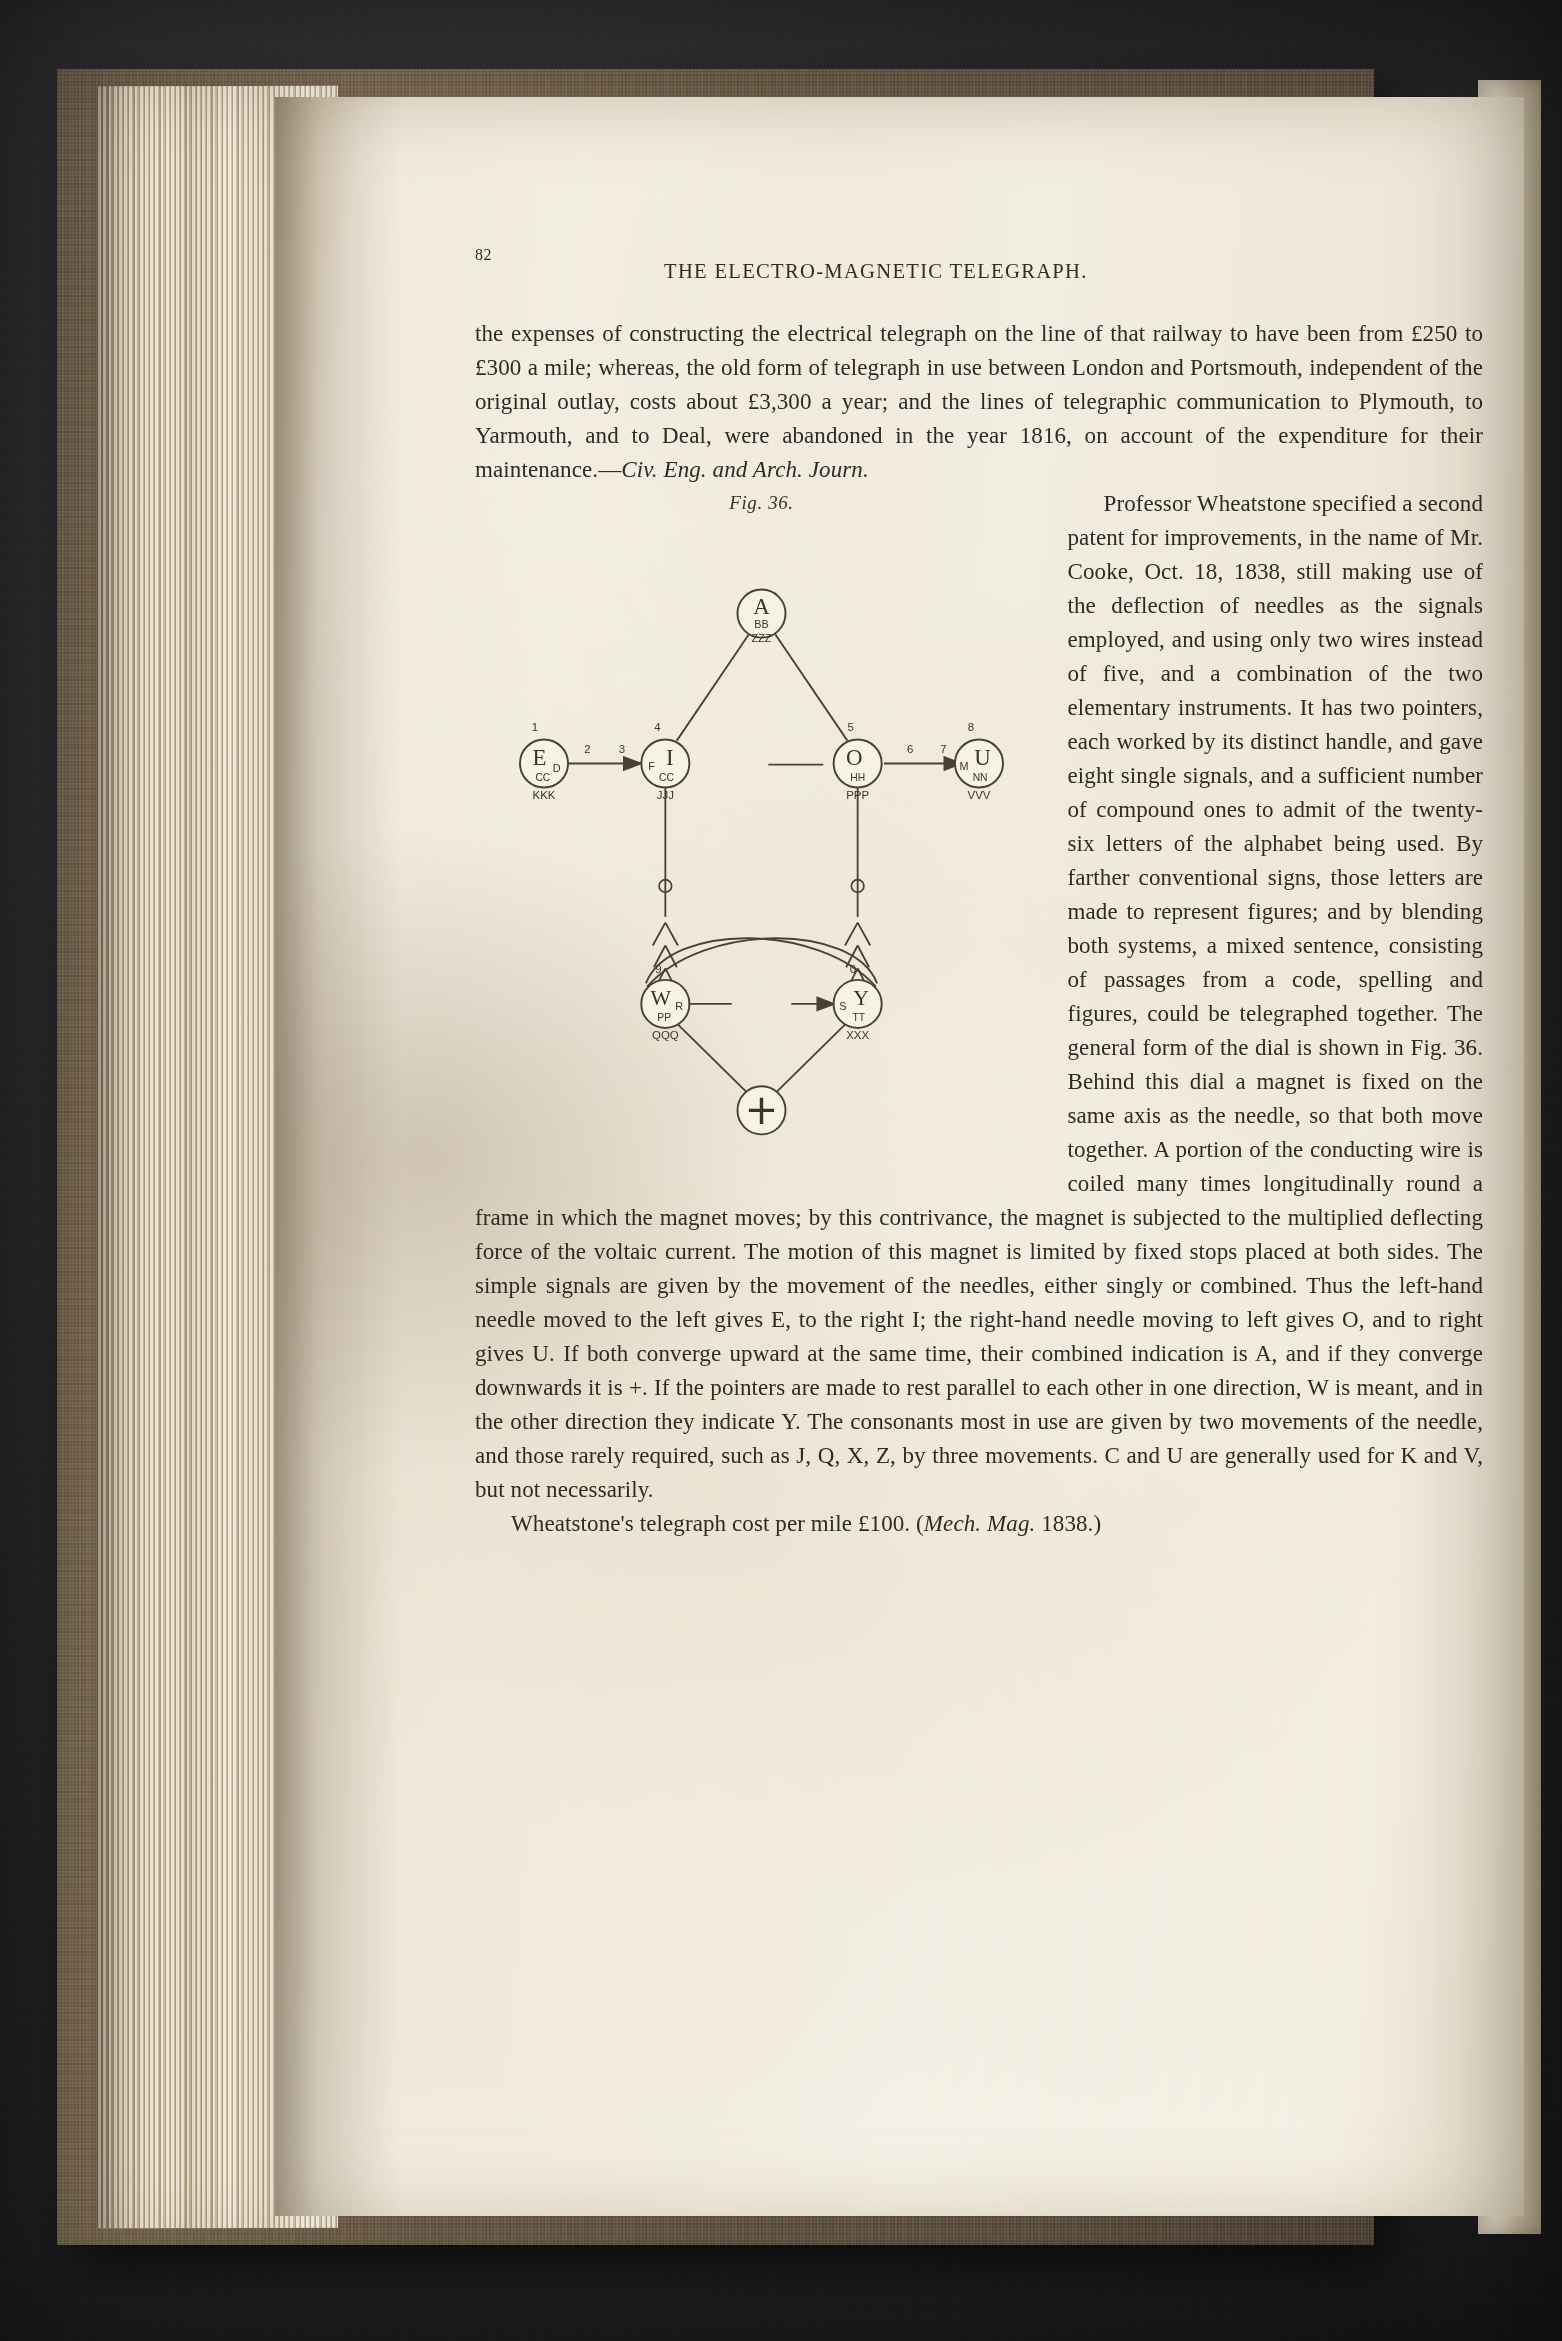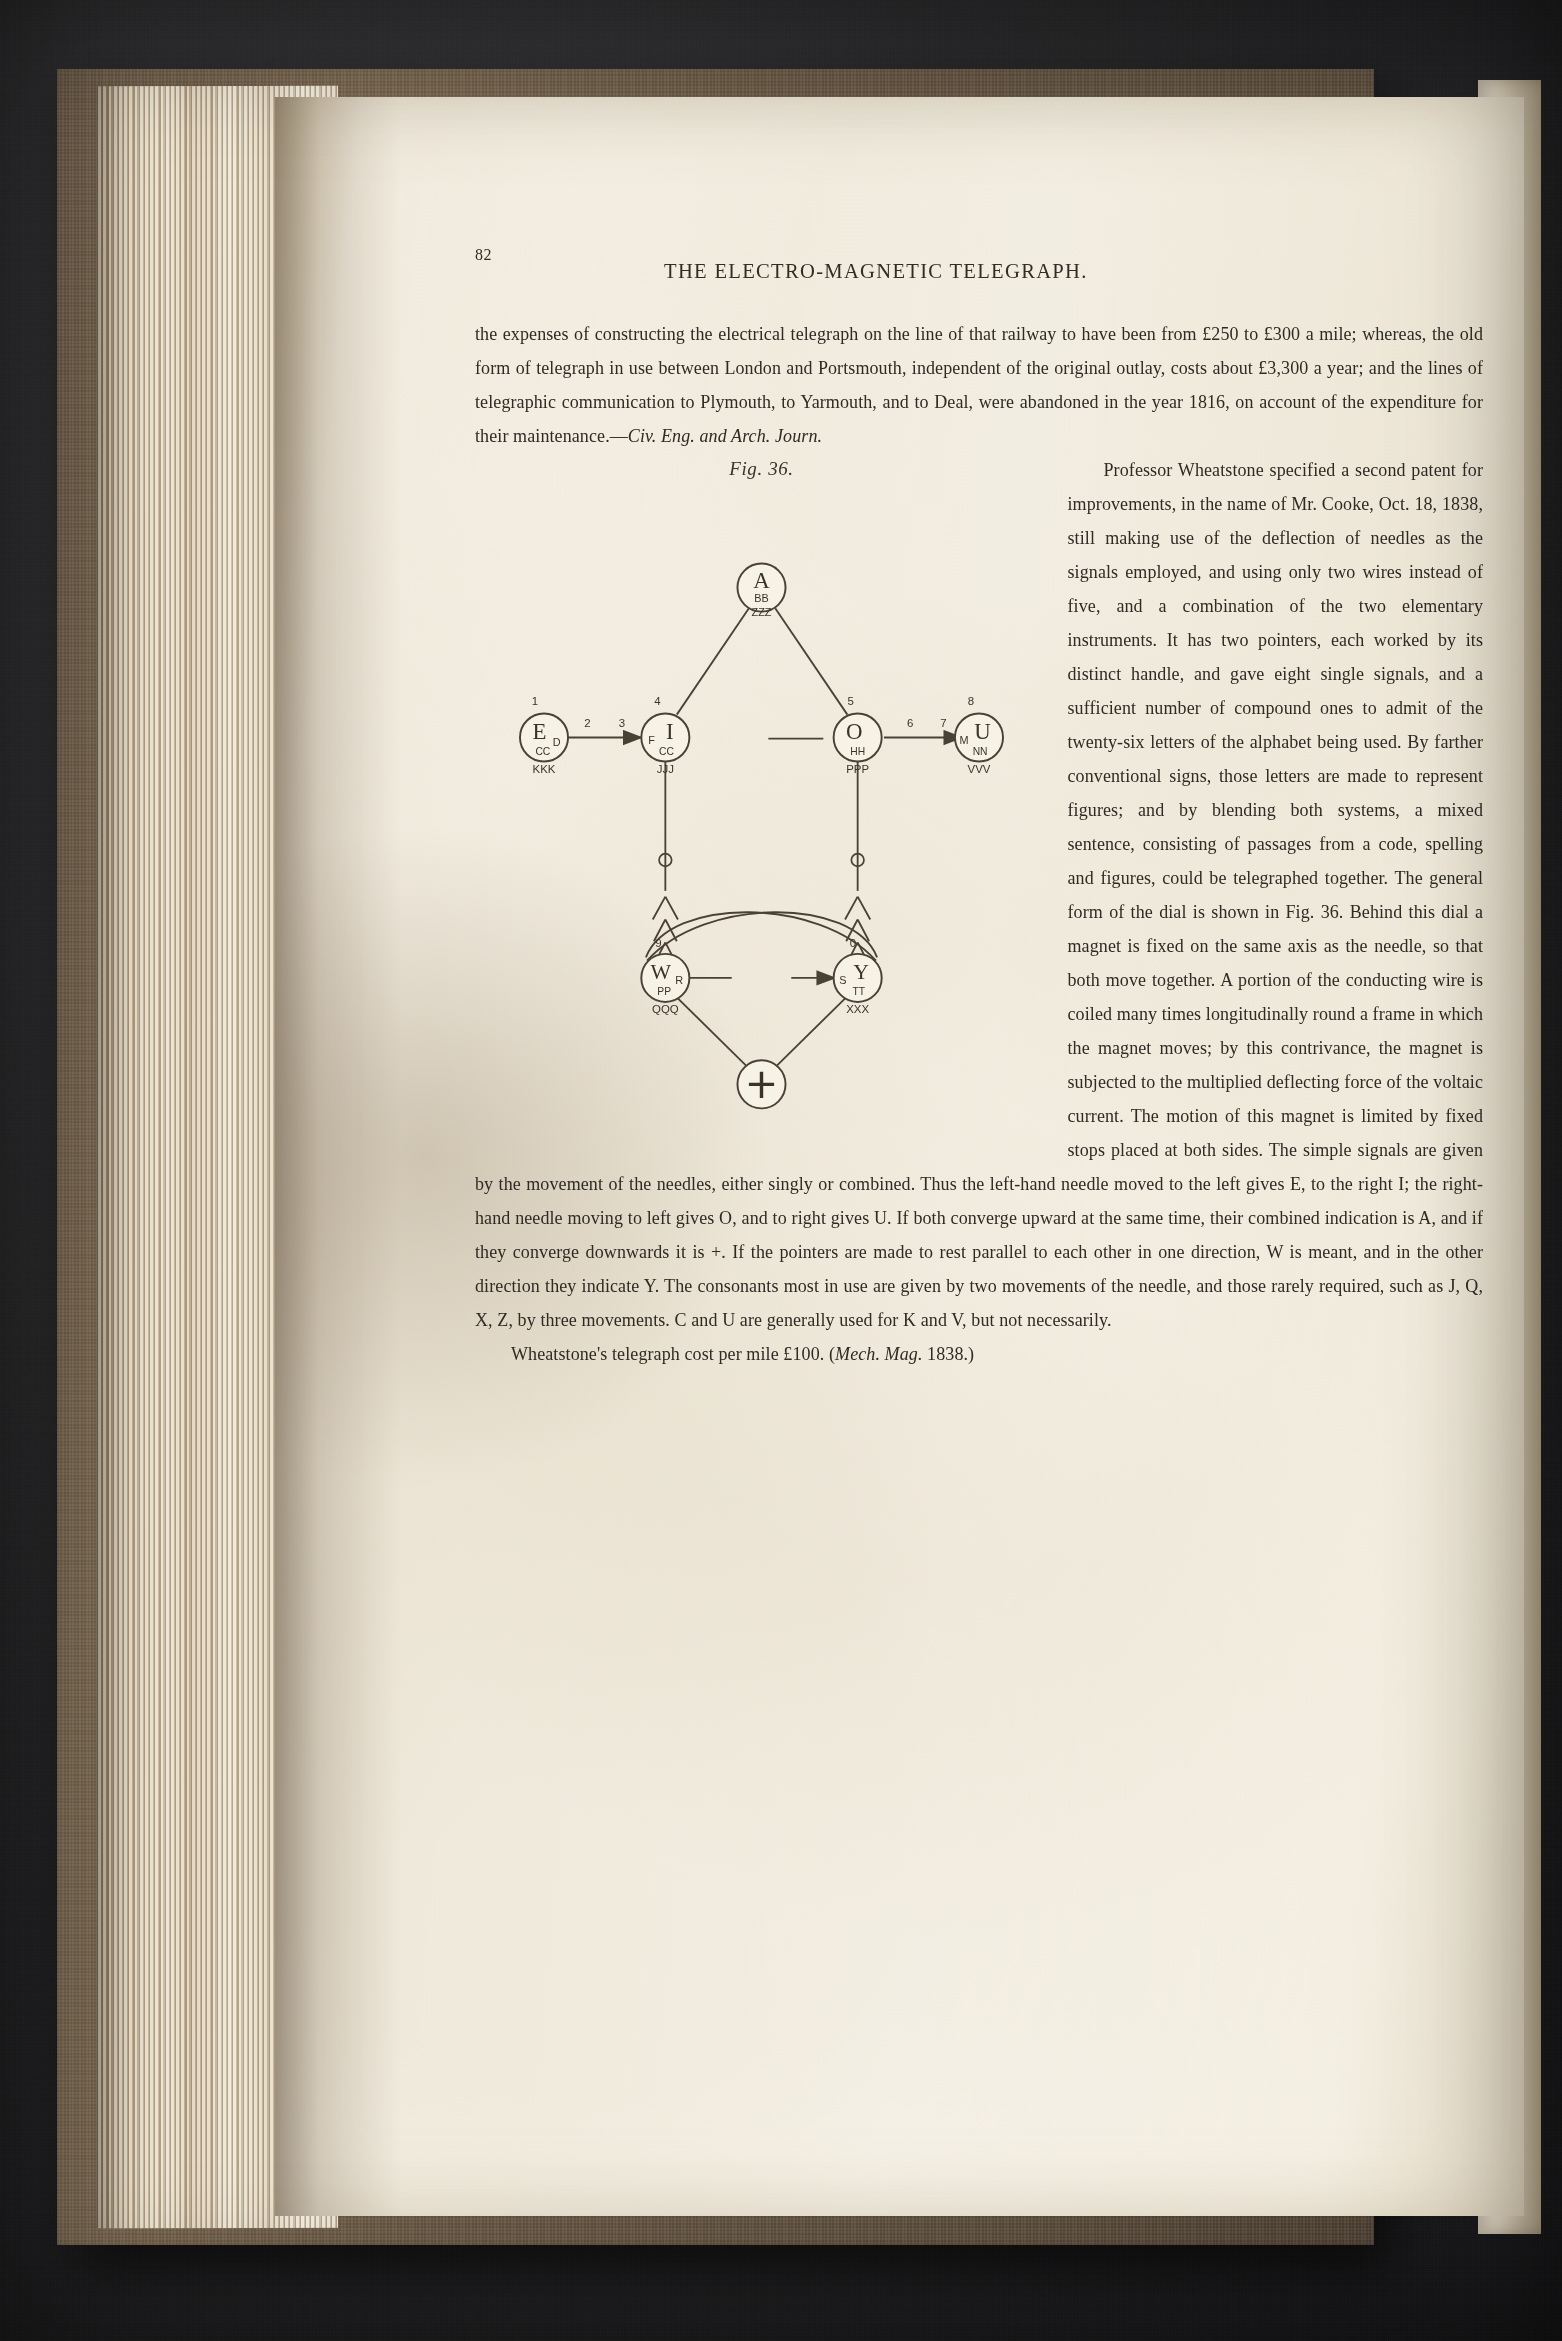--- a/index.html
+++ b/index.html
@@ -129,21 +129,21 @@
   .runtitle {
     position: absolute;
     left: 189px; top: 14px;
     font-size: 20.6px;
     letter-spacing: 1.3px;
     color: #332c25;
   }
 
   p.body {
     margin: 0;
-    font-size: 18px;
+    font-size: 23px;
     line-height: 34px;
     text-align: justify;
     text-indent: 36px;
     color: #2f2a23;
     letter-spacing: 0.1px;
   }
   p.noindent { text-indent: 0; }
   em { font-style: italic; }
 
   
@@ -151,21 +151,21 @@
     float: left;
     width: 573px;
     margin: 4.6px 19.5px 5.7px 0;
     shape-margin: 5.7px;
   }
   #fig-caption {
     text-align: center;
     font-size: 19px;
     letter-spacing: 0.6px;
     color: #39322a;
-    margin-bottom: 16px;
+    margin-bottom: 8px;
     font-style: italic;
   }
   #figure-svg { display: block; }
 
   .clearfix::after { content:""; display:block; clear:both; }
 
   
   #vignette{
     position:absolute; inset:0;
     box-shadow: inset 0 0 149px rgba(0,0,0,0.55);

